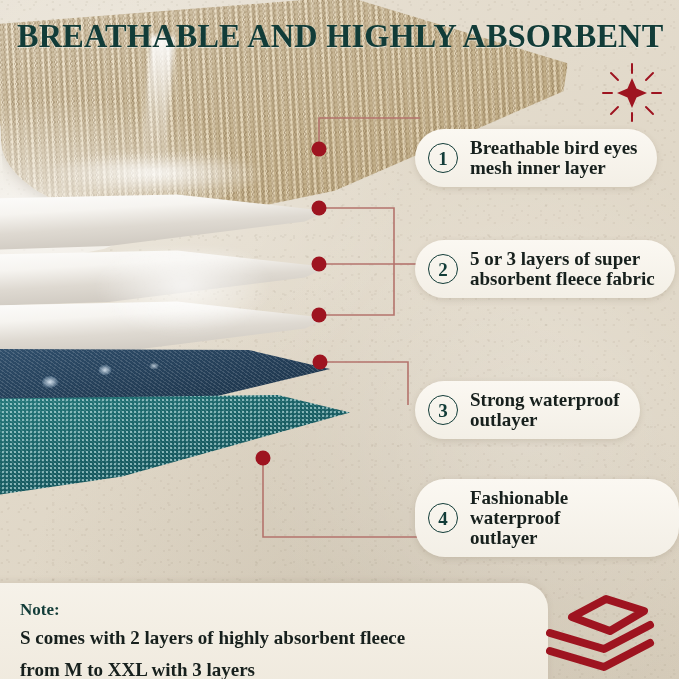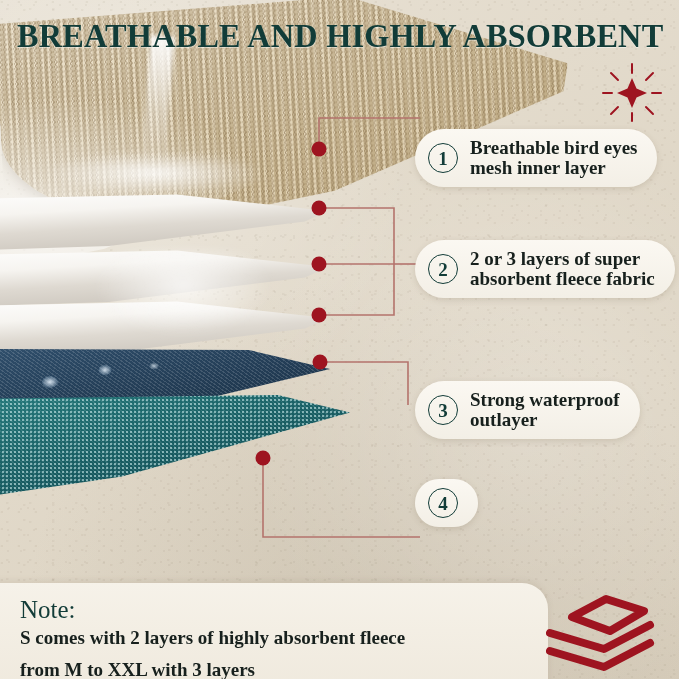--- a/index.html
+++ b/index.html
@@ -173,21 +173,21 @@
 
   
   #note{
     position:absolute; left:-12px; top:583px; width:560px; height:110px;
     background:linear-gradient(180deg,#f6f2e9 0%, #efe9dd 100%);
     border-radius:0 26px 0 0;
     box-shadow:0 -2px 6px rgba(120,105,80,.12);
     padding:14px 20px 0 32px;
   }
   #noteLabel{
-    color:#123c38; font-size:25px; font-weight:normal; line-height:25px;
+    color:#123c38; font-size:17px; font-weight:bold; line-height:25px;
   }
   #noteBody{
     color:#17201d; font-size:19px; font-weight:bold; line-height:32px;
     white-space:pre-line;
   }
   #layersIcon{ position:absolute; left:546px; top:591px; width:118px; height:82px; }
 </style>
 </head>
 <body>
 
@@ -247,30 +247,32 @@
     </g>
   </svg>
 
   <div class="callout" id="c1">
     <div class="num">1</div>
     <div class="ctext">Breathable bird eyes
 mesh inner layer</div>
   </div>
   <div class="callout" id="c2">
     <div class="num">2</div>
-    <div class="ctext">2 or 3 layers of super
+    <div class="ctext">5 or 3 layers of super
 absorbent fleece fabric</div>
   </div>
   <div class="callout" id="c3">
     <div class="num">3</div>
     <div class="ctext">Strong waterproof
 outlayer</div>
   </div>
   <div class="callout" id="c4">
     <div class="num">4</div>
+    <div class="ctext">Fashionable waterproof
+outlayer</div>
   </div>
 
   <div id="note">
     <div id="noteLabel">Note:</div>
     <div id="noteBody">S comes with 2 layers of highly absorbent fleece
 from M to XXL with 3 layers</div>
   </div>
 
   <svg id="layersIcon" viewBox="0 0 118 82">
     <g fill="none" stroke="#9e1420" stroke-width="8" stroke-linejoin="round" stroke-linecap="round">

